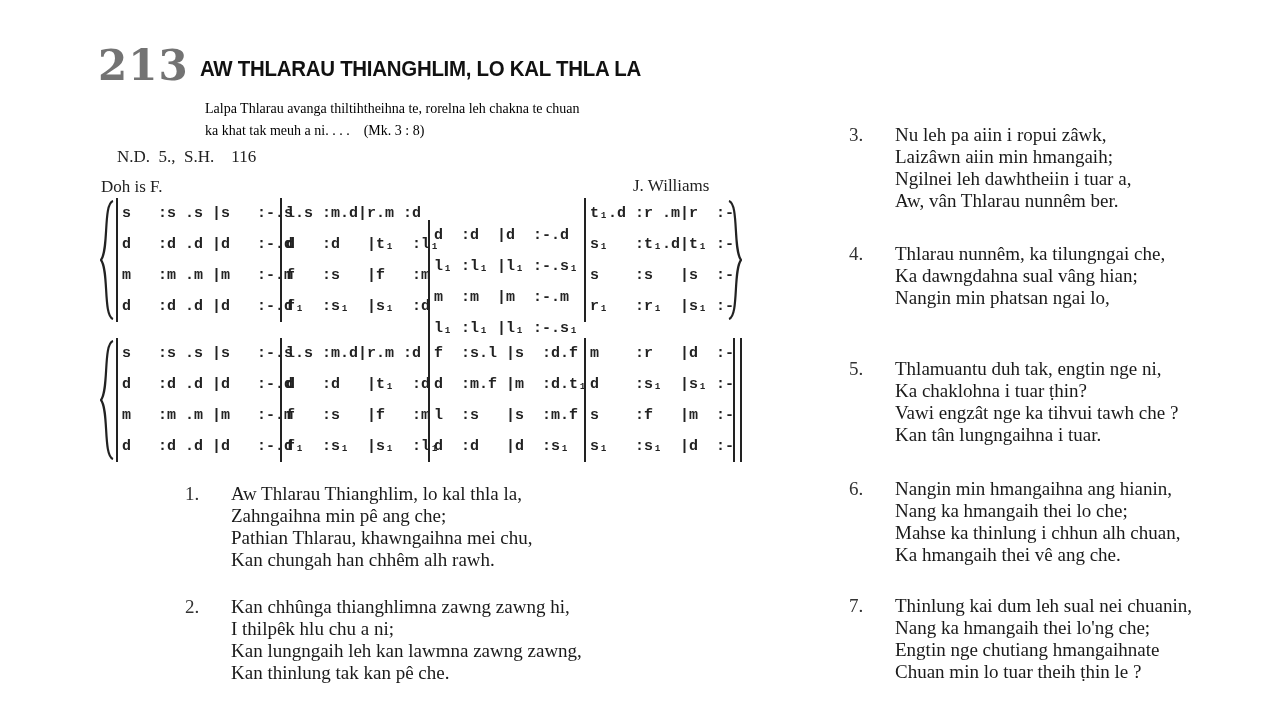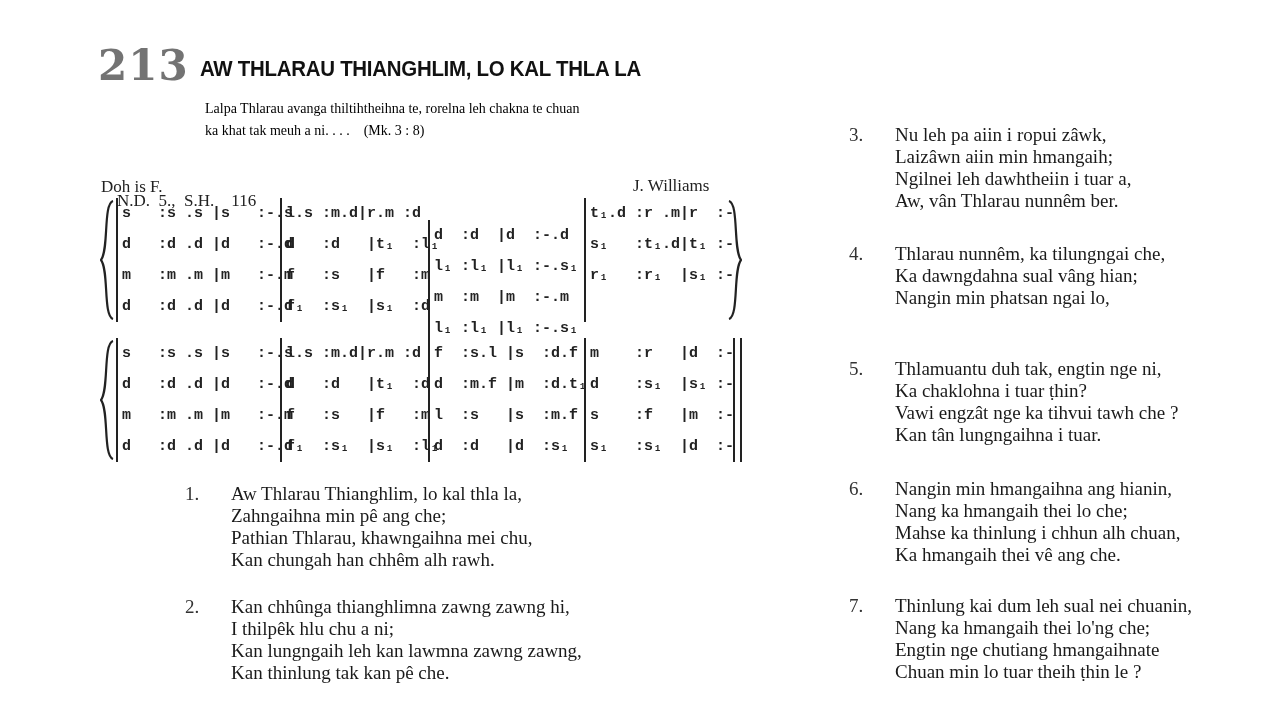--- a/index.html
+++ b/index.html
@@ -78,21 +78,21 @@
 </style>
 </head>
 <body>
 
 <div class="abs hymn-number">213</div>
 <div class="abs hymn-title">AW THLARAU THIANGHLIM, LO KAL THLA LA</div>
 <div class="abs epigraph">
   <div>Lalpa Thlarau avanga thiltihtheihna te, rorelna leh chakna te chuan</div>
   <div style="white-space:pre;">ka khat tak meuh a ni. . . .    (Mk. 3 : 8)</div>
 </div>
-<div class="abs meta meta-nd" style="white-space:pre;margin-top:44px;">N.D.  5.,  S.H.    116</div>
+<div class="abs meta meta-nd" style="white-space:pre;">N.D.  5.,  S.H.    116</div>
 <div class="abs meta meta-doh">Doh is F.</div>
 <div class="abs meta meta-composer">J. Williams</div>
 
 <div class="abs system sys1">
   <svg class="brace-l" viewBox="0 0 14 120" preserveAspectRatio="none">
     <path d="M13 1 C3 4 9 50 1 60 C9 70 3 116 13 119" stroke="#222" stroke-width="2.2" fill="none"></path>
   </svg>
   <div class="measure" style="left:16px;width:160px;">
     <div class="row">s   :s .s |s   :-.s</div>
     <div class="row">d   :d .d |d   :-.d</div>
@@ -107,20 +107,21 @@
   </div>
   <div class="measure" style="left:328px;width:150px;margin-top:22px;">
     <div class="row">d  :d  |d  :-.d</div>
     <div class="row">l₁ :l₁ |l₁ :-.s₁</div>
     <div class="row">m  :m  |m  :-.m</div>
     <div class="row">l₁ :l₁ |l₁ :-.s₁</div>
   </div>
   <div class="measure" style="left:484px;width:150px;">
     <div class="row"><span class="ul">t₁.d</span> :<span class="ul">r .m</span>|r  :-</div>
     <div class="row">s₁   :<span class="ul">t₁.d</span>|t₁ :-</div>
+    <div class="row">s    :s   |s  :-</div>
     <div class="row">r₁   :r₁  |s₁ :-</div>
   </div>
   <svg class="brace-r" viewBox="0 0 14 120" preserveAspectRatio="none">
     <path d="M1 1 C11 4 5 50 13 60 C5 70 11 116 1 119" stroke="#222" stroke-width="2.2" fill="none"></path>
   </svg>
 </div>
 
 <div class="abs system sys2">
   <svg class="brace-l" viewBox="0 0 14 120" preserveAspectRatio="none">
     <path d="M13 1 C3 4 9 50 1 60 C9 70 3 116 13 119" stroke="#222" stroke-width="2.2" fill="none"></path>

